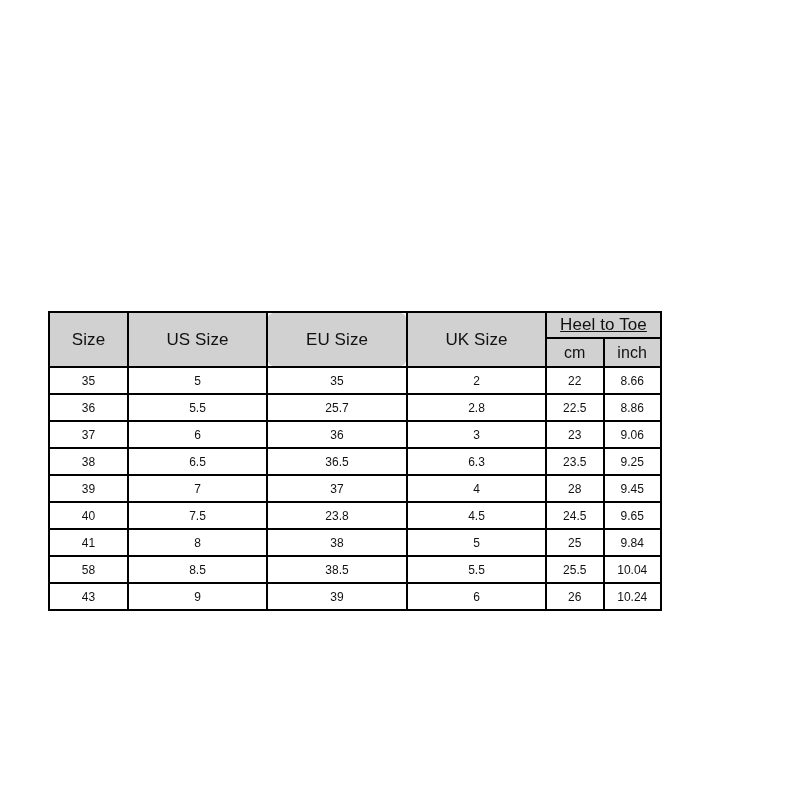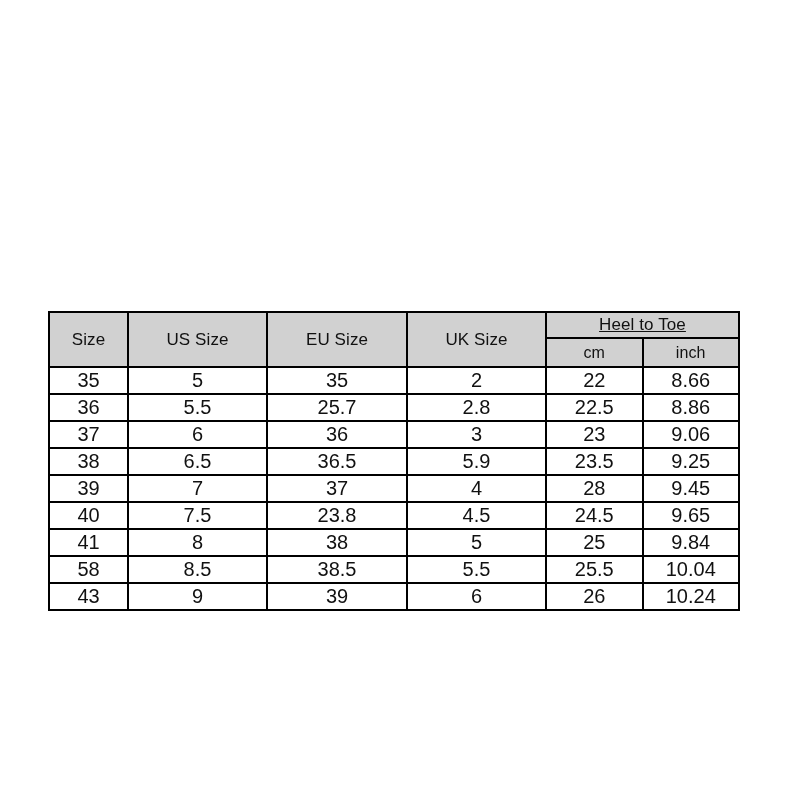--- a/index.html
+++ b/index.html
@@ -18,21 +18,21 @@
   #size-chart-wrapper {
     position: absolute;
     left: 48px;
     top: 311px;
     width: 702px;
   }
 
   table.size-chart {
     border-collapse: collapse;
     table-layout: fixed;
-    width: 692px;
+    width: 614px;
     background: #ffffff;
   }
 
   table.size-chart td,
   table.size-chart th {
     border: 2px solid #000000;
     text-align: center;
     vertical-align: middle;
     font-weight: normal;
     color: #111111;
@@ -40,40 +40,40 @@
   }
 
   thead th {
     background: #d1d1d1;
     font-size: 17px;
     letter-spacing: 0.1px;
   }
 
   th.col-size      { width: 77px; }
   th.col-us        { width: 137px; }
-  th.col-eu        { width: 138px; }
+  th.col-eu        { width: 138px; border-radius: 9px; }
   th.col-uk        { width: 137px; }
   th.col-cm        { width: 103px; }
   th.col-inch      { width: 110px; }
 
   th.main-head {
     height: 51px;
   }
   th.group-head {
     height: 24px;
     text-decoration: underline;
   }
   th.sub-head {
     height: 27px;
     font-size: 16px;
   }
 
   tbody td {
     height: 25px;
-    font-size: 20px;
+    font-size: 12px;
     background: #ffffff;
     margin-left: 30px;
   }
 </style>
 </head>
 <body>
 
 <div id="size-chart-wrapper">
   <table class="size-chart">
     <thead>
@@ -111,21 +111,21 @@
           <td>6</td>
           <td>36</td>
           <td>3</td>
           <td>23</td>
           <td>9.06</td>
         </tr>
         <tr>
           <td>38</td>
           <td>6.5</td>
           <td>36.5</td>
-          <td>5.9</td>
+          <td>6.3</td>
           <td>23.5</td>
           <td>9.25</td>
         </tr>
         <tr>
           <td>39</td>
           <td>7</td>
           <td>37</td>
           <td>4</td>
           <td>28</td>
           <td>9.45</td>

